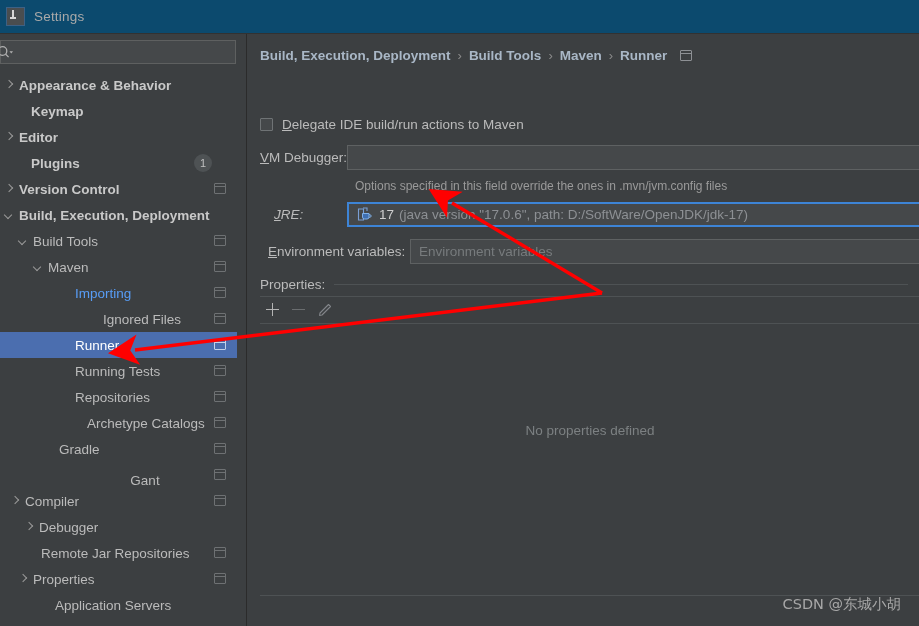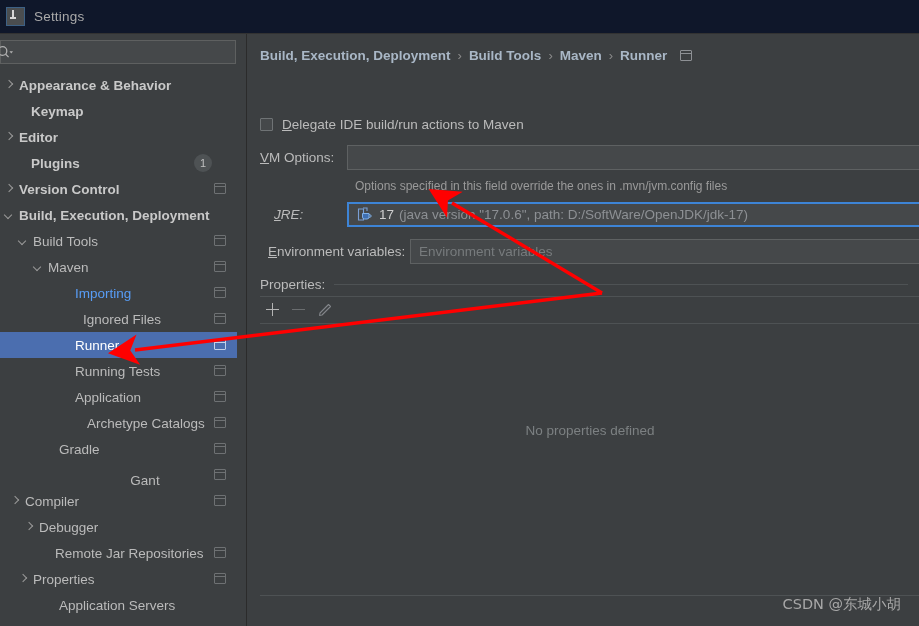--- a/index.html
+++ b/index.html
@@ -8,21 +8,21 @@
     background:#3c3f41;
     font-family:"Liberation Sans","DejaVu Sans",sans-serif;
     font-size:13px;color:#bbbbbb;
     -webkit-font-smoothing:antialiased;
   }
   #app{position:relative;width:919px;height:626px;overflow:hidden;}
 
   
   .titlebar{
     position:absolute;left:0;top:0;width:919px;height:33px;
-    background:#0f172a;border-bottom:1px solid #323232;
+    background:#0c4a6e;border-bottom:1px solid #323232;
     display:flex;align-items:center;
   }
   .title-icon{
     width:17px;height:17px;margin-left:6px;margin-right:9px;
     border:1px solid #3d6185;background:#4a4d4f;
     position:relative;flex:0 0 auto;
   }
   .title-icon:before{
     content:"";position:absolute;left:5px;top:2px;width:2px;height:9px;background:#d6d6d6;
   }
@@ -238,38 +238,38 @@
         <div class="trow" style="padding-left: 33px;">
           <span class="arrow down"></span>
           <span class="tlabel">Maven</span>
           <span class="modicon"></span>
         </div>
         <div class="trow link" style="padding-left: 60px;">
           <span class="arrow"></span>
           <span class="tlabel">Importing</span>
           <span class="modicon"></span>
         </div>
-        <div class="trow" style="padding-left: 68px;">
+        <div class="trow" style="padding-left: 88px;">
           <span class="arrow"></span>
           <span class="tlabel">Ignored Files</span>
           <span class="modicon"></span>
         </div>
         <div class="trow selected" style="padding-left: 60px;">
           <span class="arrow"></span>
           <span class="tlabel">Runner</span>
           <span class="modicon"></span>
         </div>
         <div class="trow" style="padding-left: 60px;">
           <span class="arrow"></span>
           <span class="tlabel">Running Tests</span>
           <span class="modicon"></span>
         </div>
         <div class="trow" style="padding-left: 60px;">
           <span class="arrow"></span>
-          <span class="tlabel">Application</span>
+          <span class="tlabel">Repositories</span>
           <span class="modicon"></span>
         </div>
         <div class="trow" style="padding-left: 60px; gap: 12px;">
           <span class="arrow"></span>
           <span class="tlabel">Archetype Catalogs</span>
           <span class="modicon"></span>
         </div>
         <div class="trow" style="padding-left: 44px;">
           <span class="arrow"></span>
           <span class="tlabel">Gradle</span>
@@ -282,31 +282,31 @@
         </div>
         <div class="trow" style="padding-left: 10px;">
           <span class="arrow right"></span>
           <span class="tlabel">Compiler</span>
           <span class="modicon"></span>
         </div>
         <div class="trow" style="padding-left: 24px;">
           <span class="arrow right"></span>
           <span class="tlabel">Debugger</span>
         </div>
-        <div class="trow" style="padding-left: 40px;">
+        <div class="trow" style="padding-left: 26px;">
           <span class="arrow"></span>
           <span class="tlabel">Remote Jar Repositories</span>
           <span class="modicon"></span>
         </div>
         <div class="trow" style="padding-left: 18px;">
           <span class="arrow right"></span>
           <span class="tlabel">Properties</span>
           <span class="modicon"></span>
         </div>
-        <div class="trow" style="padding-left: 44px;">
+        <div class="trow" style="padding-left: 16px; gap: 24px;">
           <span class="arrow"></span>
           <span class="tlabel">Application Servers</span>
         </div>
       </div>
   </div>
 
   <div class="sb-track">
     <div class="sb-thumb"></div>
   </div>
 
@@ -321,21 +321,21 @@
         <span class="crumb-sep">›</span>
         <span class="crumb">Runner</span>
         <span class="crumb-icon"></span>
       </div>
 
     <div class="checkrow" style="left:13px;top:83px;">
       <span class="cbox"></span>
       <span class="cblabel"><span class="mn">D</span><span>elegate IDE build/run actions to Maven</span></span>
     </div>
 
-    <div class="flabel" style="left:13px;top:116px;"><span class="mn">V</span><span>M Options:</span></div>
+    <div class="flabel" style="left:13px;top:116px;"><span class="mn">V</span><span>M Debugger:</span></div>
     <div class="field" style="left:100px;top:111px;width:580px;">
       <span></span>
     </div>
     <div class="hint" style="left:108px;top:145px;">Options specified in this field override the ones in .mvn/jvm.config files</div>
 
     <div class="flabel" style="left:27px;top:173px;font-style:italic;"><span class="mn">J</span><span>RE:</span></div>
     <div class="field focused" style="left:100px;top:168px;width:580px;">
       <span class="jre-icon">
         <svg width="16" height="15" viewBox="0 0 16 15">
           <path d="M1.5 2 L6.5 2 L6.5 13 L1.5 13 Z" fill="none" stroke="#7a9fd4" stroke-width="1.1"></path>

